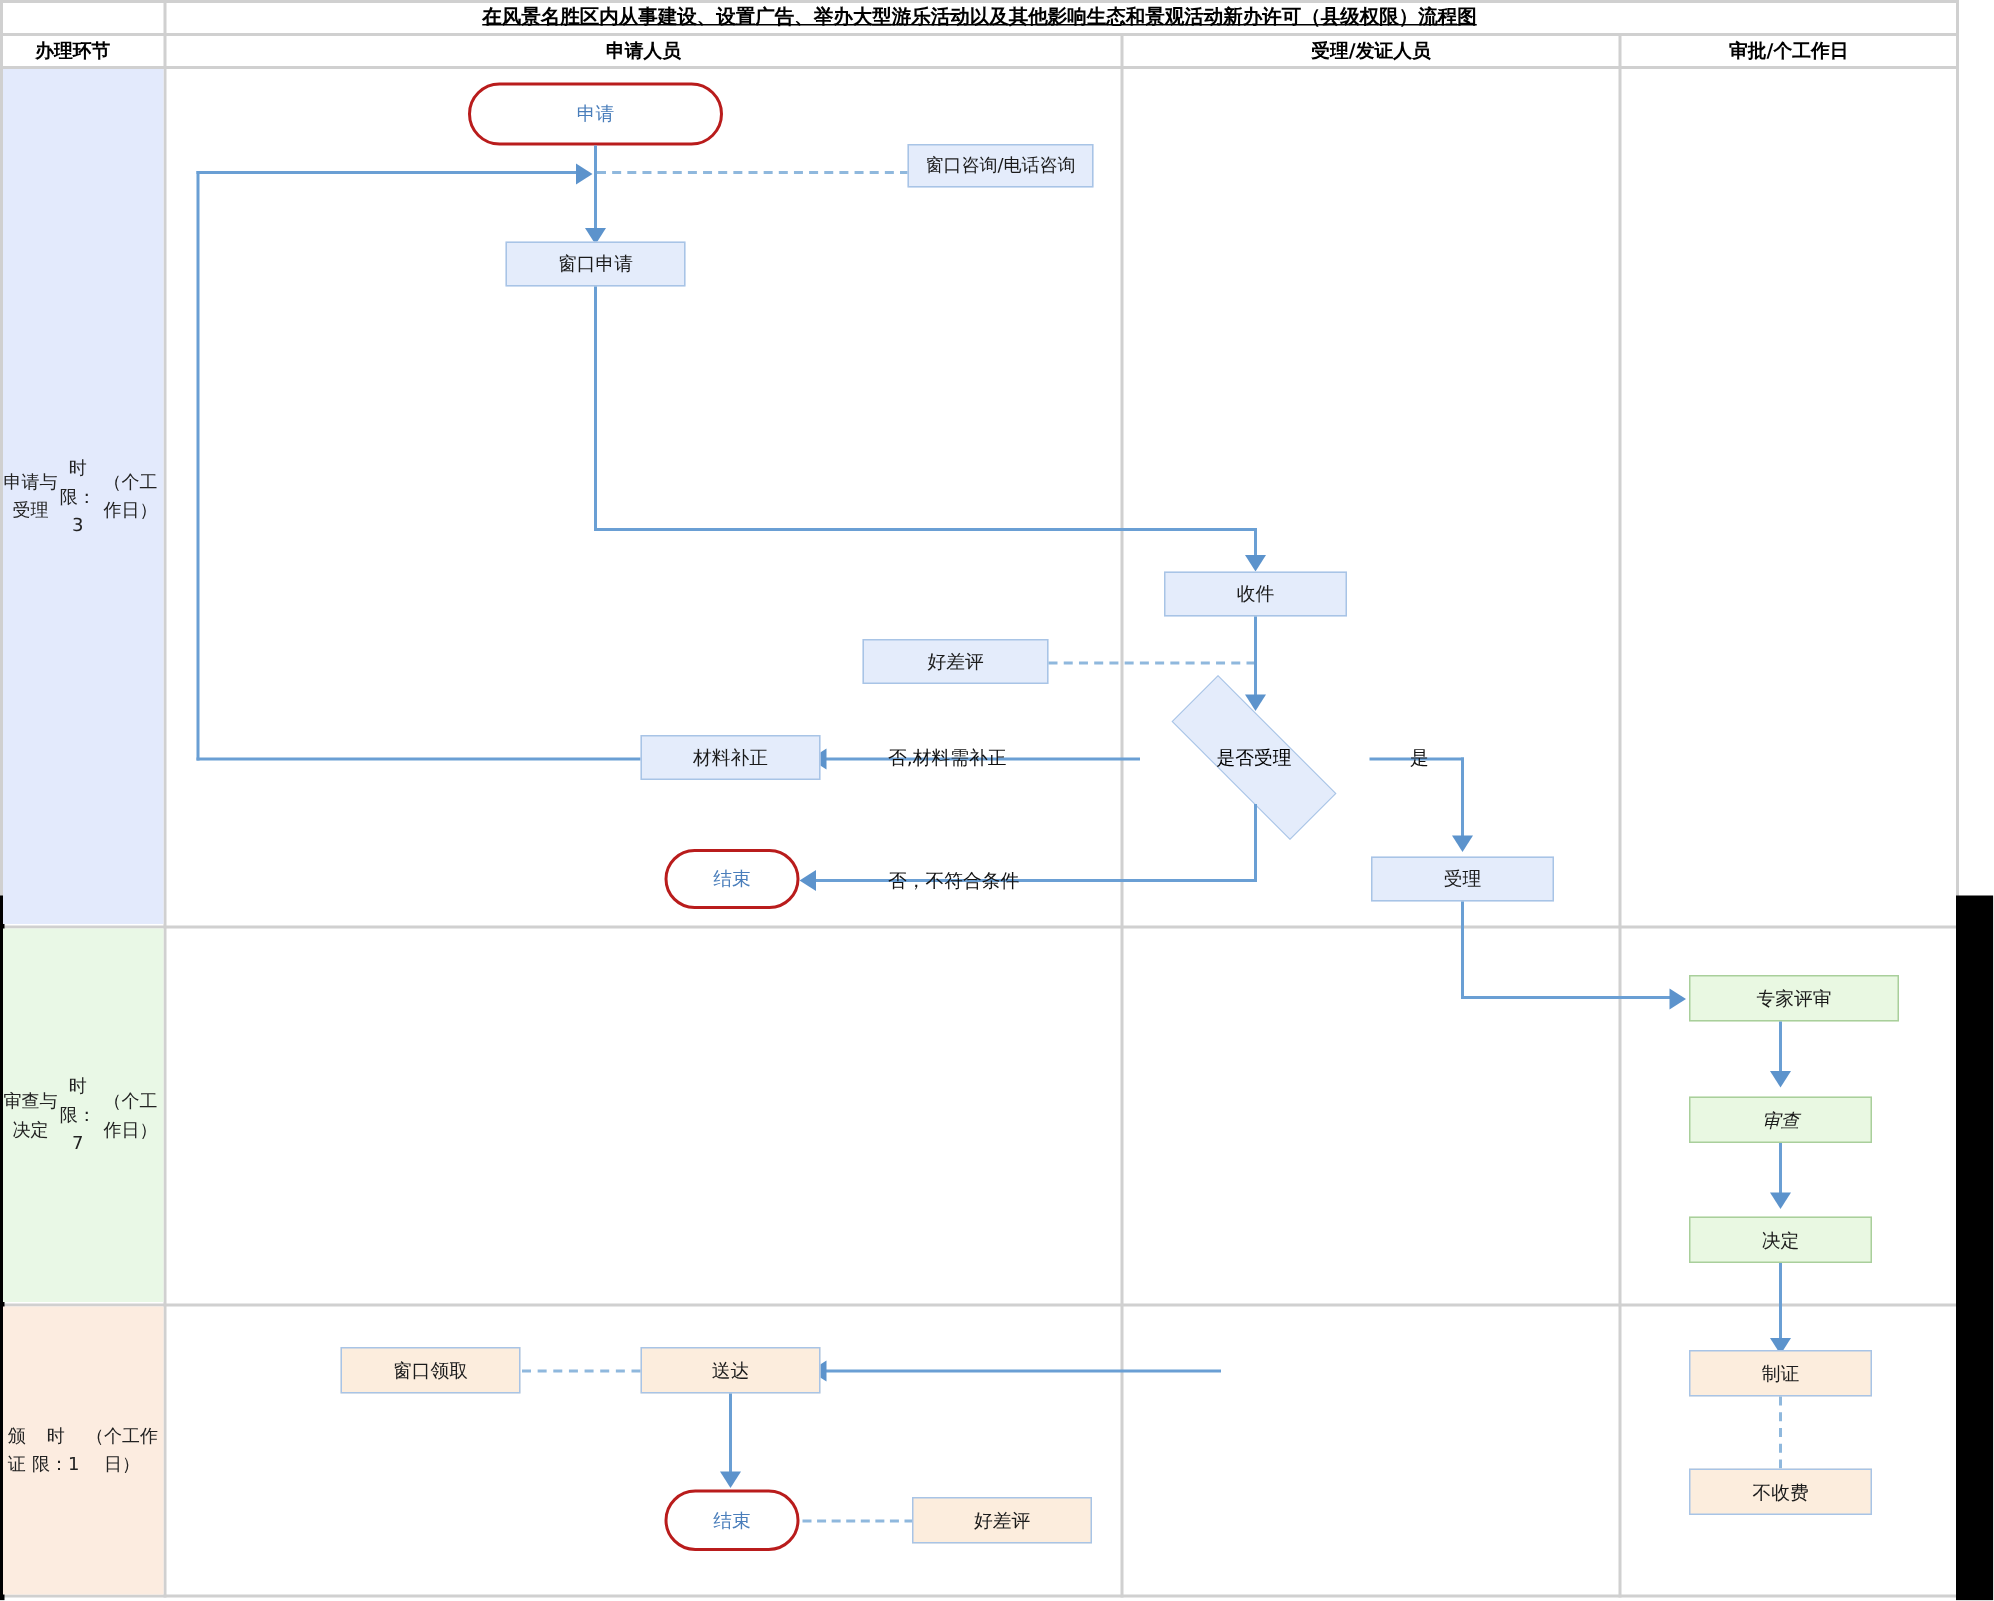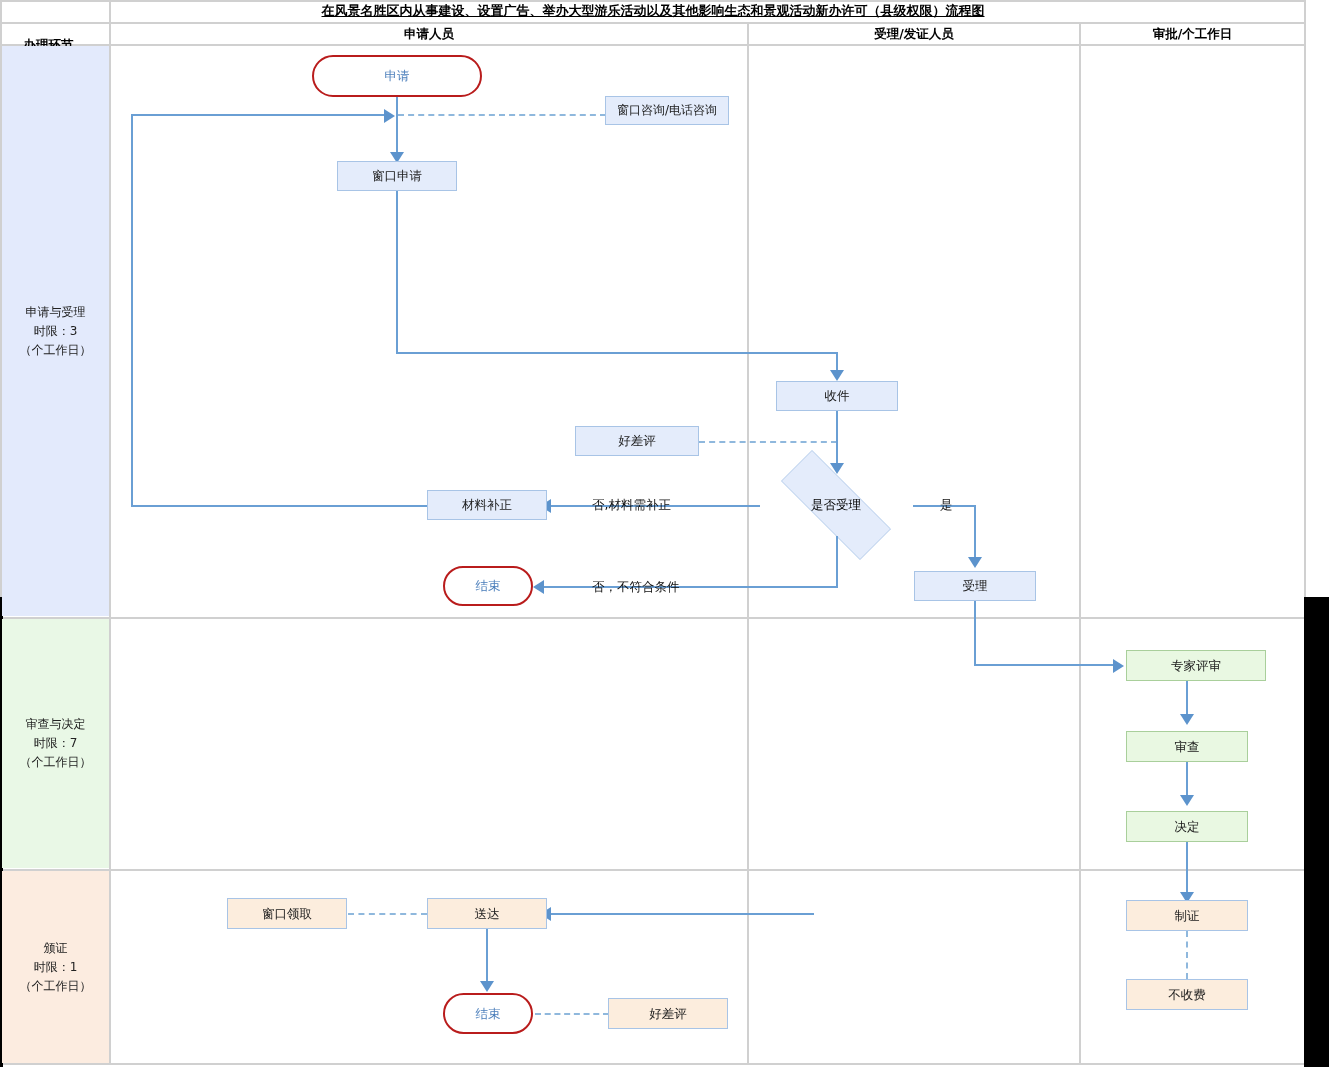--- a/index.html
+++ b/index.html
@@ -39,21 +39,21 @@
     position: absolute;
     top: 24px; height: 20px;
     display: flex; align-items: center; justify-content: center;
     font-size: 12.5px; font-weight: bold; color: #000;
     white-space: nowrap;
   }
 
   .lane-label {
     position: absolute;
     left: 2px; width: 107px;
-    display: flex; flex-direction: column;
+    display: flex; 
     align-items: center; justify-content: center;
     font-size: 12px; color: #222; line-height: 19px;
     text-align: center;
   }
   .lane-blue   { background: #e3eafc; }
   .lane-green  { background: #e9f8e6; }
   .lane-orange { background: #fcece0; }
 
   .black-strip {
     position: absolute;
@@ -156,21 +156,21 @@
   <div class="grid-line v-line" style="left:109px;top:0;height:1065px;"></div>
   <div class="grid-line v-line" style="left:747px;top:22px;height:1043px;"></div>
   <div class="grid-line v-line" style="left:1079px;top:22px;height:1043px;"></div>
   <div class="grid-line v-line" style="left:1304px;top:0;height:1065px;"></div>
 
   <div class="black-strip" style="left:1304px;top:597px;width:25px;height:470px;"></div>
   <div class="black-strip" style="left:0;top:597px;width:3px;height:470px;"></div>
 
   <div class="title-bar">在风景名胜区内从事建设、设置广告、举办大型游乐活动以及其他影响生态和景观活动新办许可（县级权限）流程图</div>
 
-  <div class="col-head" style="left:2px;width:93px;margin-top:11px;">办理环节</div>
+  <div class="col-head" style="left:2px;width:93px;">办理环节</div>
   <div class="col-head" style="left:749px;width:330px;">受理/发证人员</div>
   <div class="col-head" style="left:111px;width:636px;">申请人员</div>
   <div class="col-head" style="left:1081px;width:223px;">审批/个工作日</div>
 
   <div class="lane-label lane-blue" style="top:46px;height:570px;">
     <div>申请与受理</div>
     <div>时限：3</div>
     <div>（个工作日）</div>
   </div>
   <div class="lane-label lane-green" style="top:619px;height:249px;">
@@ -257,21 +257,21 @@
   <div class="conn conn-h" style="left:974px;top:664px;width:145px;"></div>
   <div class="arrow arrow-right" style="left:1113px;top:659px;"></div>
 
   <div class="node n-green" style="left:1126px;top:650px;width:140px;height:31px;">
     <span>专家评审</span>
   </div>
 
   <div class="conn conn-v" style="left:1186px;top:681px;height:38px;"></div>
   <div class="arrow arrow-down" style="left:1180px;top:714px;"></div>
 
-  <div class="node n-green" style="left:1126px;top:731px;width:122px;height:31px;">
+  <div class="node n-green" style="left:1126px;top:731px;width:122px;height:31px;font-style:italic;">
     <span>审查</span>
   </div>
 
   <div class="conn conn-v" style="left:1186px;top:762px;height:39px;"></div>
   <div class="arrow arrow-down" style="left:1180px;top:795px;"></div>
 
   <div class="node n-green" style="left:1126px;top:811px;width:122px;height:31px;">
     <span>决定</span>
   </div>
 

